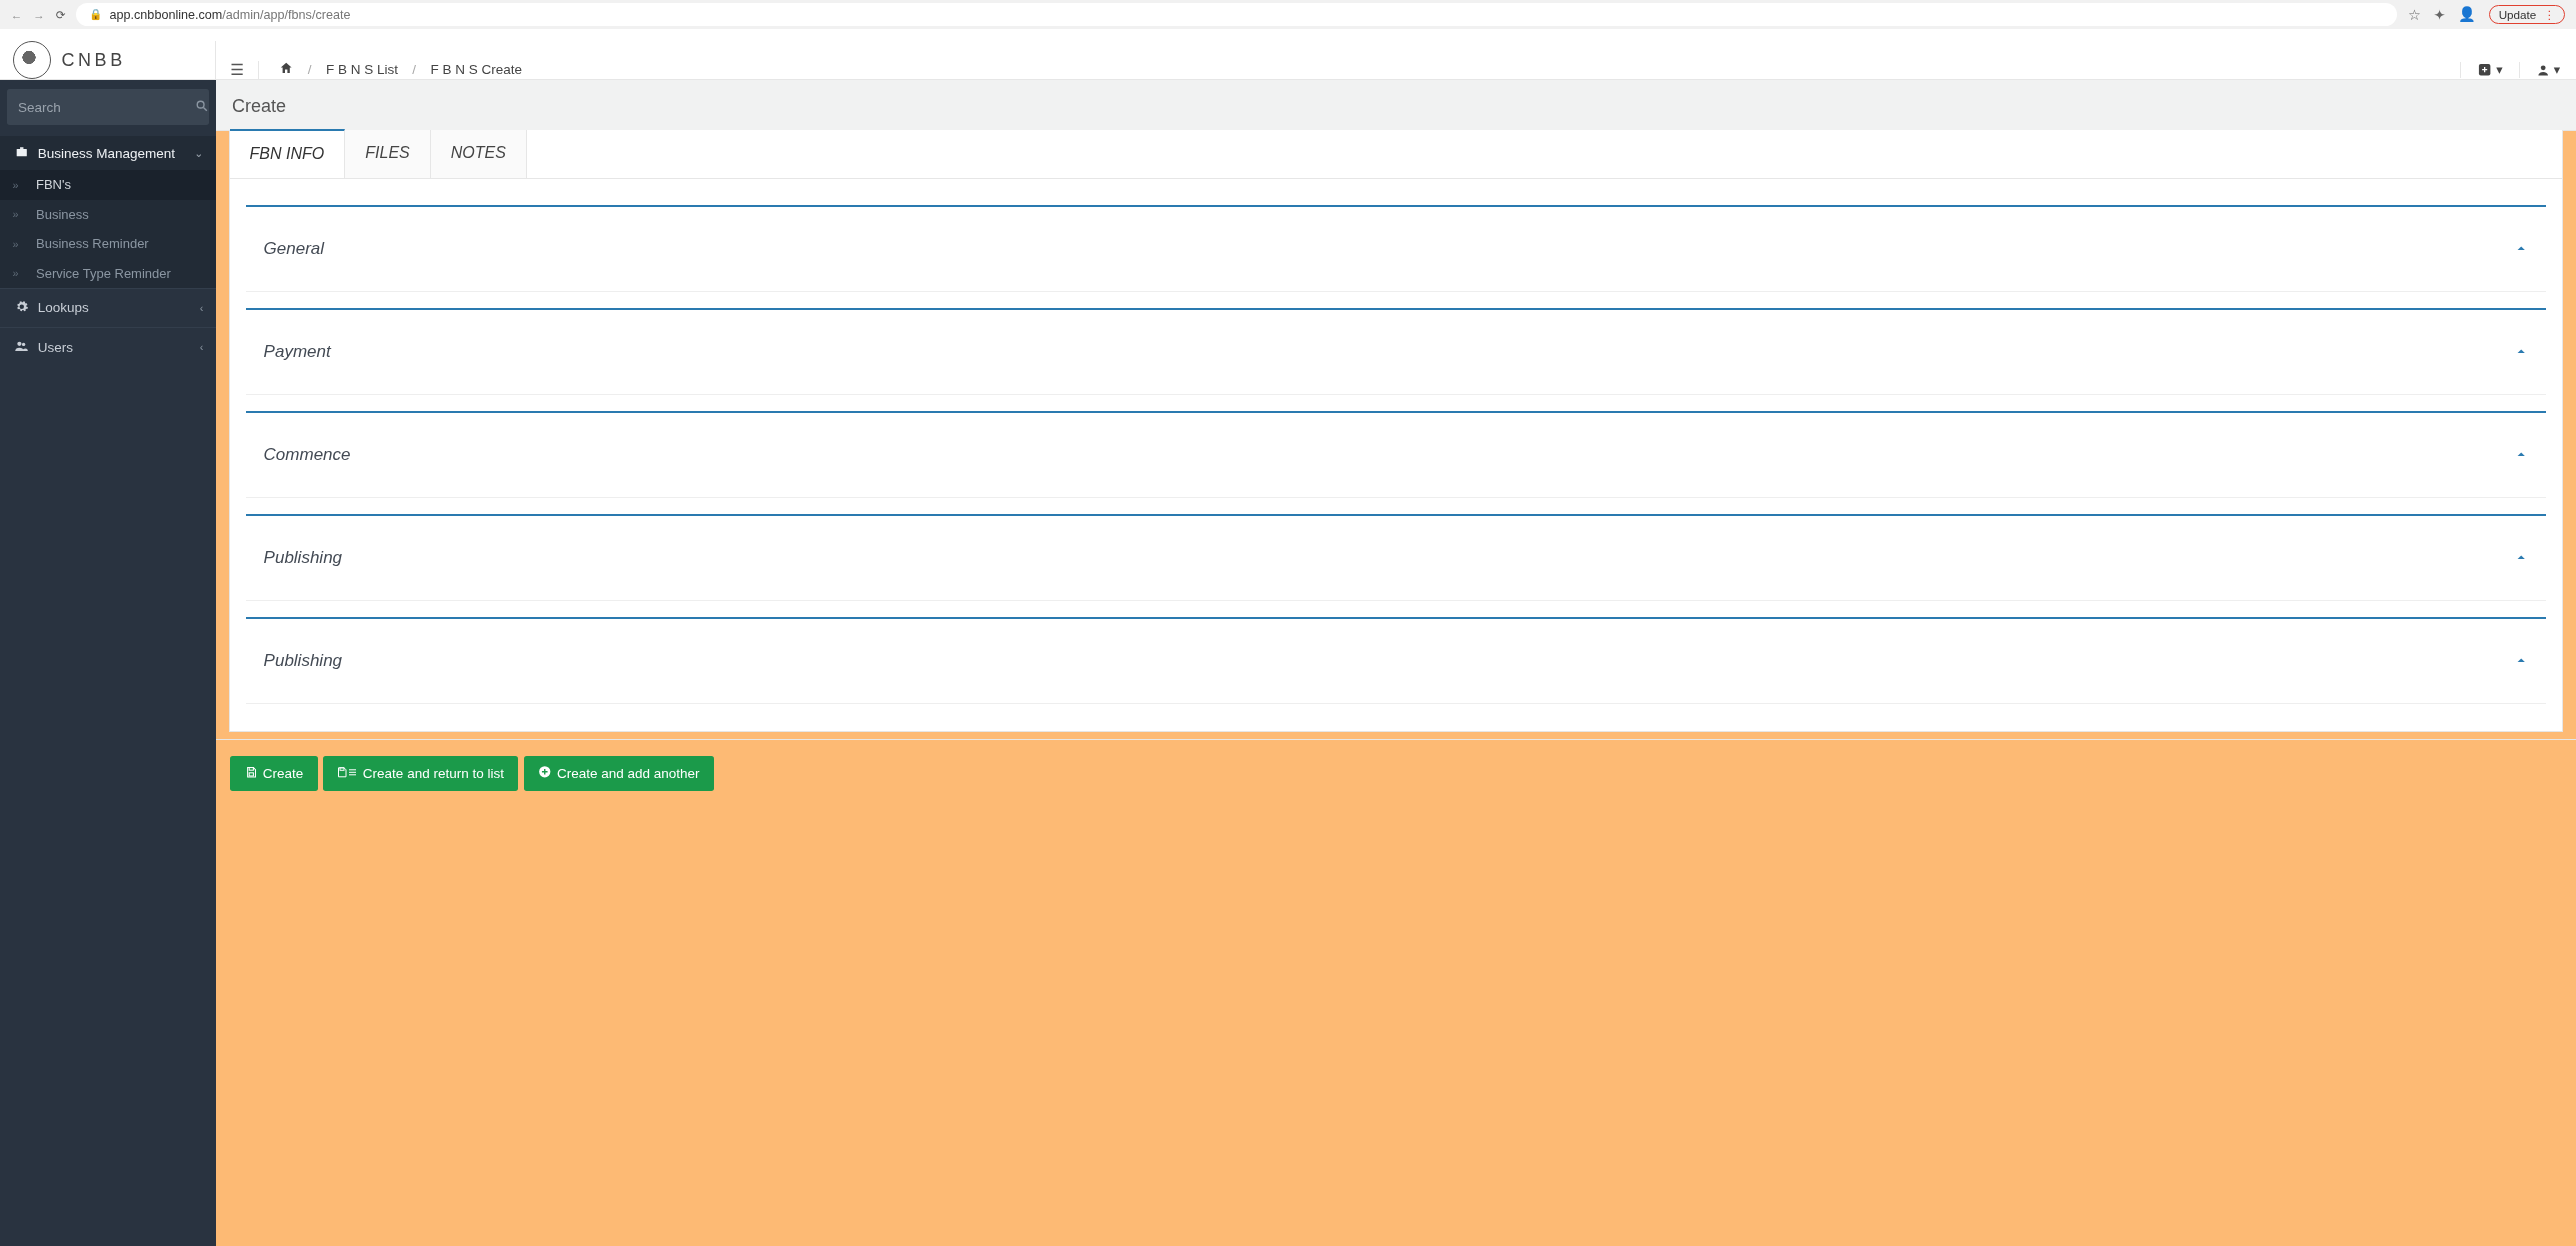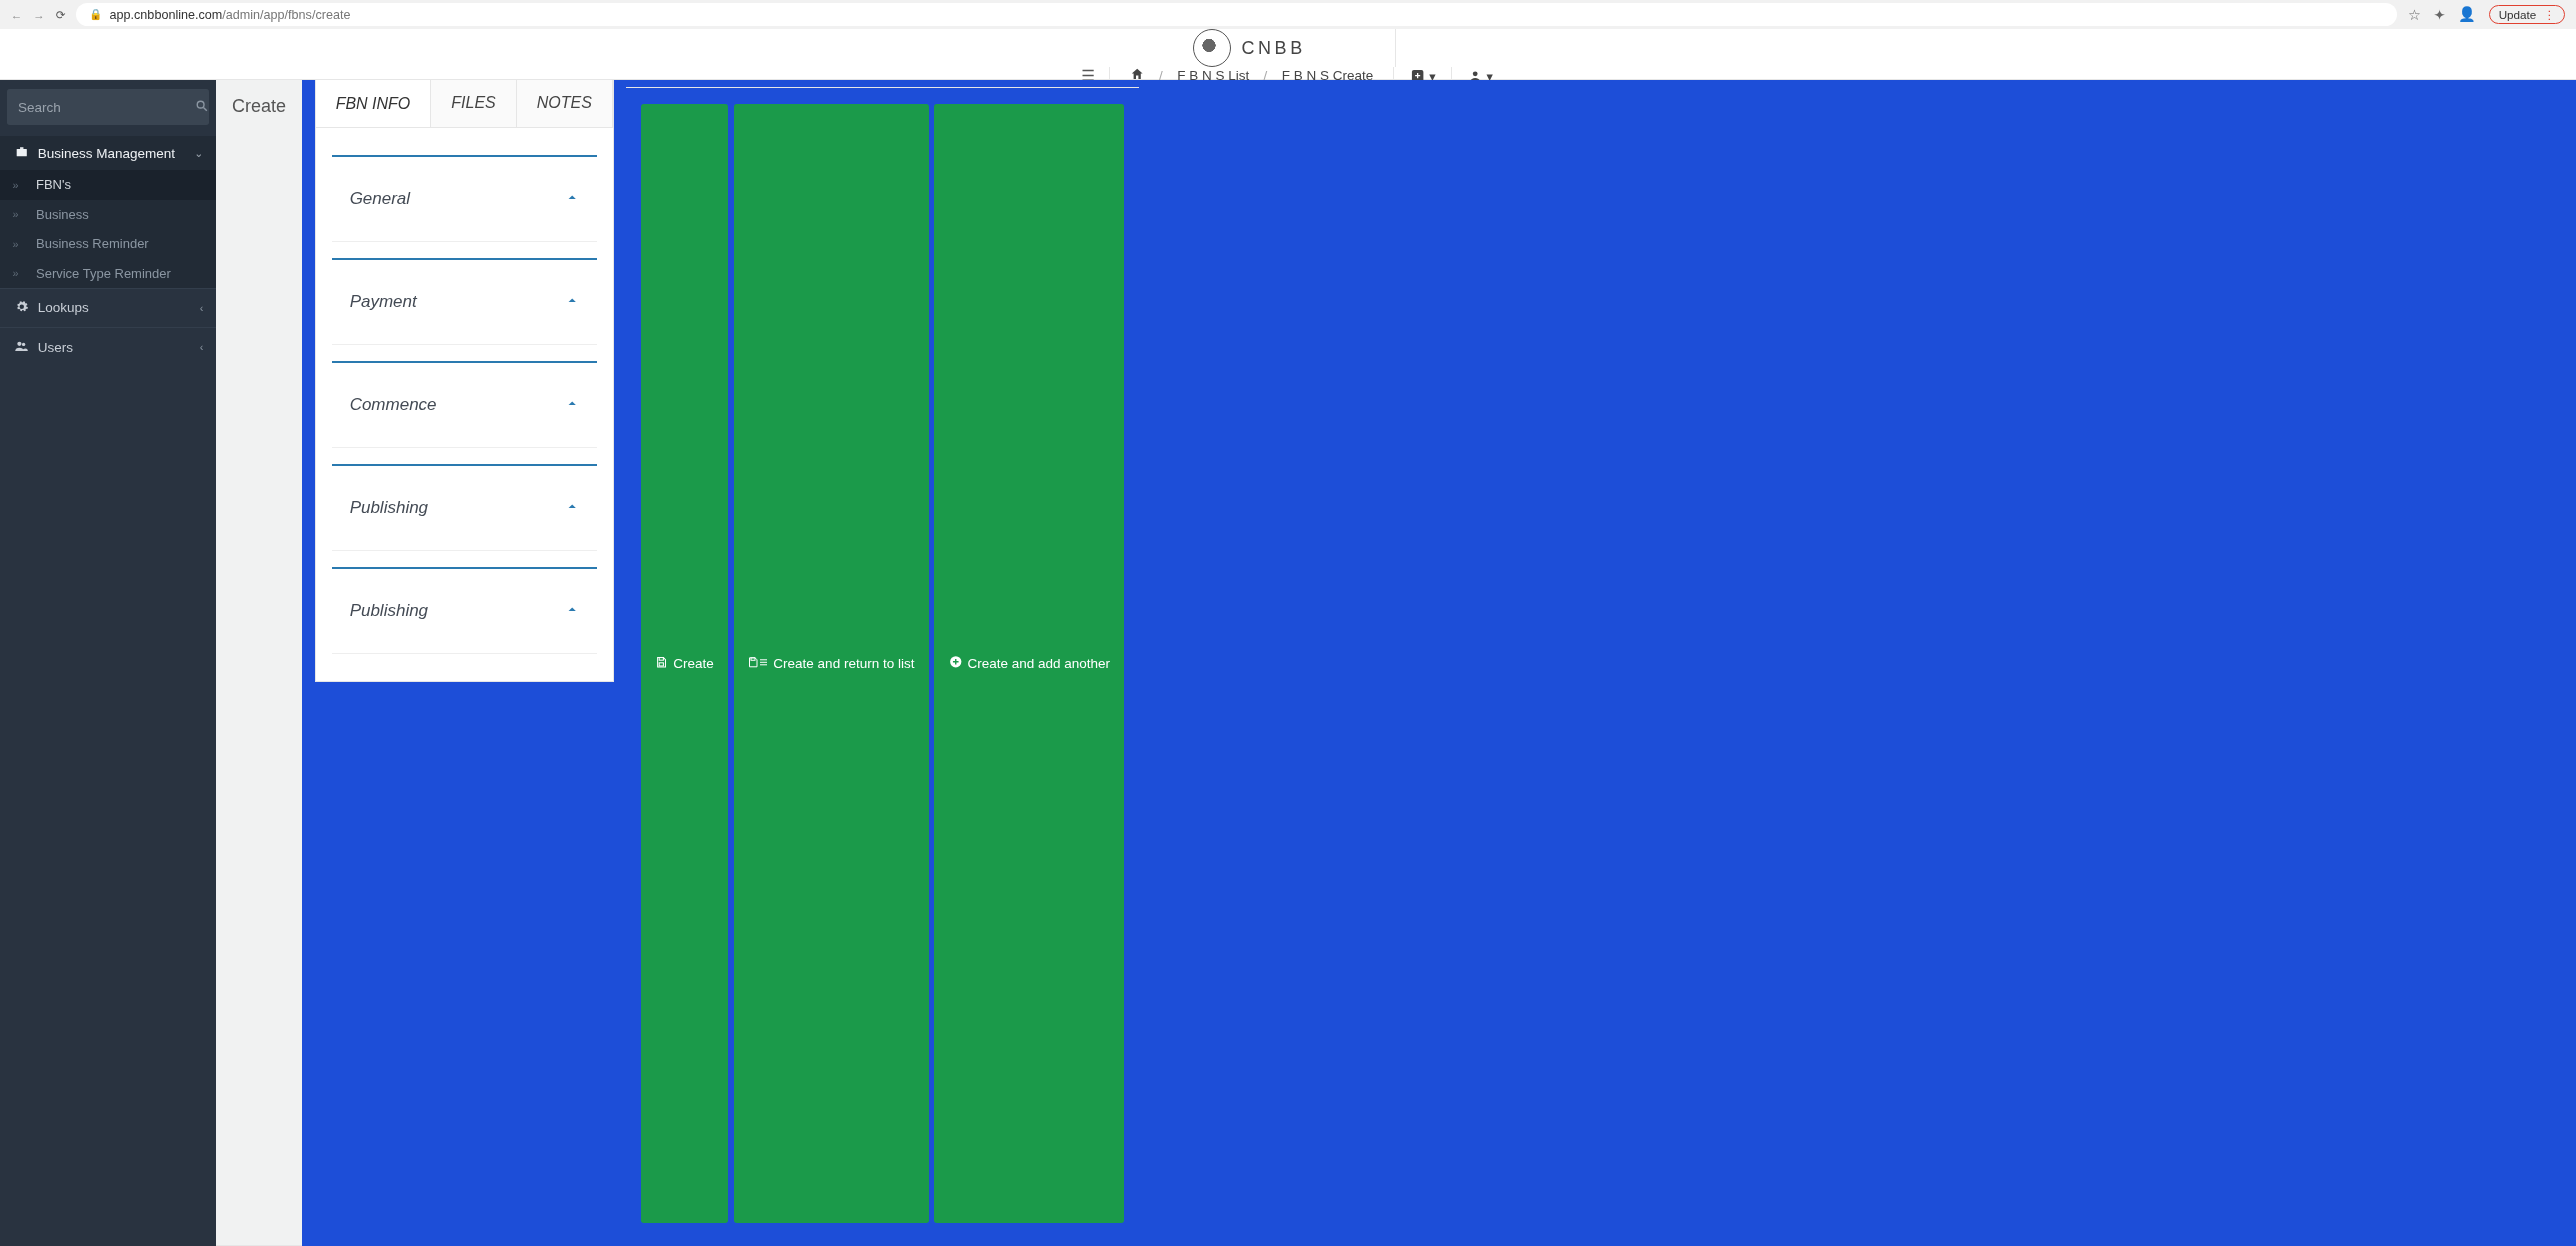--- a/index.html
+++ b/index.html
@@ -14,21 +14,21 @@
   .address-bar { flex: 1; background: #fff; border-radius: 14.4px; height: 23.5px; display: flex; align-items: center; padding: 0 12.6px; gap: 7.2px; color: #333; }
   .address-bar .lock { font-size: 10.8px; color: #555; }
   .address-bar .url { font-size: 12.6px; }
   .address-bar .url .path { color: #777; }
   .chrome-right { display: flex; align-items: center; gap: 12.6px; padding: 0 3.6px; }
   .chrome-update { border: 0.9px solid #e04030; color: #333; border-radius: 12.6px; padding: 1.8px 9px; display: flex; align-items: center; gap: 7.2px; font-size: 11.7px; }
   .chrome-update .dots { color: #e04030; }
   .chrome-icon { color: #666; font-size: 14.4px; }
 
   
-  .app-top { height: 51px; background: #fff; border-bottom: 0.9px solid #e6e6e6; display: flex; align-items: center; flex-direction: column; }
+  .app-top { height: 51px; background: #fff; border-bottom: 0.9px solid #e6e6e6; display: flex; align-items: flex-end; }
   .logo-block { width: 216px; display: flex; align-items: center; padding: 0 12.6px; gap: 10.8px; border-right: 0.9px solid #e6e6e6; }
   .logo-circle { width: 38px; height: 38px; border: 1.4px solid #555; border-radius: 50%; position: relative; }
   .logo-circle::after { content: ""; position: absolute; inset: 5.4px; background: radial-gradient(circle at 40% 40%, #666 0 30%, transparent 31%); }
   .logo-text { font-size: 18px; letter-spacing: 3.6px; color: #444; }
   .topbar { flex: 1; display: flex; align-items: center; }
   .top-icon-cell { width: 43px; height: 100%; display: flex; align-items: center; justify-content: center; border-right: 0.9px solid #e6e6e6; color: #555; font-size: 15.3px; }
   .breadcrumb { display: flex; align-items: center; gap: 14.4px; padding: 0 20px; color: #444; font-size: 13.5px; }
   .breadcrumb .sep { color: #aaa; }
   .breadcrumb .home-icon { color: #444; }
   .top-right { margin-left: auto; display: flex; align-items: stretch; height: 100%; }
@@ -51,21 +51,21 @@
   .side-header .caret { margin-left: auto; color: #9aa3ad; font-size: 10.8px; }
   .side-sub { background: #222b36; }
   .side-sub-item { display: flex; align-items: center; padding: 7.2px 12.6px 7.2px 12.6px; color: #8b96a2; font-size: 13px; cursor: pointer; }
   .side-sub-item.active { background: #1a222c; color: #d2d7dc; }
   .side-sub-item .chev { width: 18px; text-align: left; color: #5f6b78; font-size: 10.8px; margin-right: 5.4px; }
   .side-item { display: flex; align-items: center; padding: 10.8px 12.6px; color: #c8ced6; font-size: 13.5px; border-top: 0.9px solid #333e4c; cursor: pointer; }
   .side-item .hicon { width: 18px; text-align: center; margin-right: 7.2px; }
   .side-item .caret { margin-left: auto; color: #8b96a2; font-size: 10.8px; }
 
   
-  .main { flex: 1; background: #1d4ed8; display: flex; flex-direction: row; overflow: auto; }
+  .main { flex: 1; background: #fdba74; display: flex; flex-direction: column; overflow: auto; }
   .page-title { padding: 16px 16px 12.6px; font-size: 18px; color: #555; background: #f1f2f2; border-bottom: 0.9px solid #e6e6e6; }
 
   .panel-wrap { padding: 0 12.6px; font-style: italic; }
   .panel { background: #fff; border: 0.9px solid #e6e6e6; border-top: none; margin-top: -0.9px; }
 
   
   .tabs { display: flex; border-bottom: 0.9px solid #e6e6e6; }
   .tab { padding: 14.4px 20px; font-size: 16px; color: #444; border-right: 0.9px solid #e6e6e6; cursor: pointer; background: #fafafa; }
   .tab.active { background: #fff; border-top: 2.7px solid #2a7ab0; margin-top: -0.9px; color: #333; }
 

